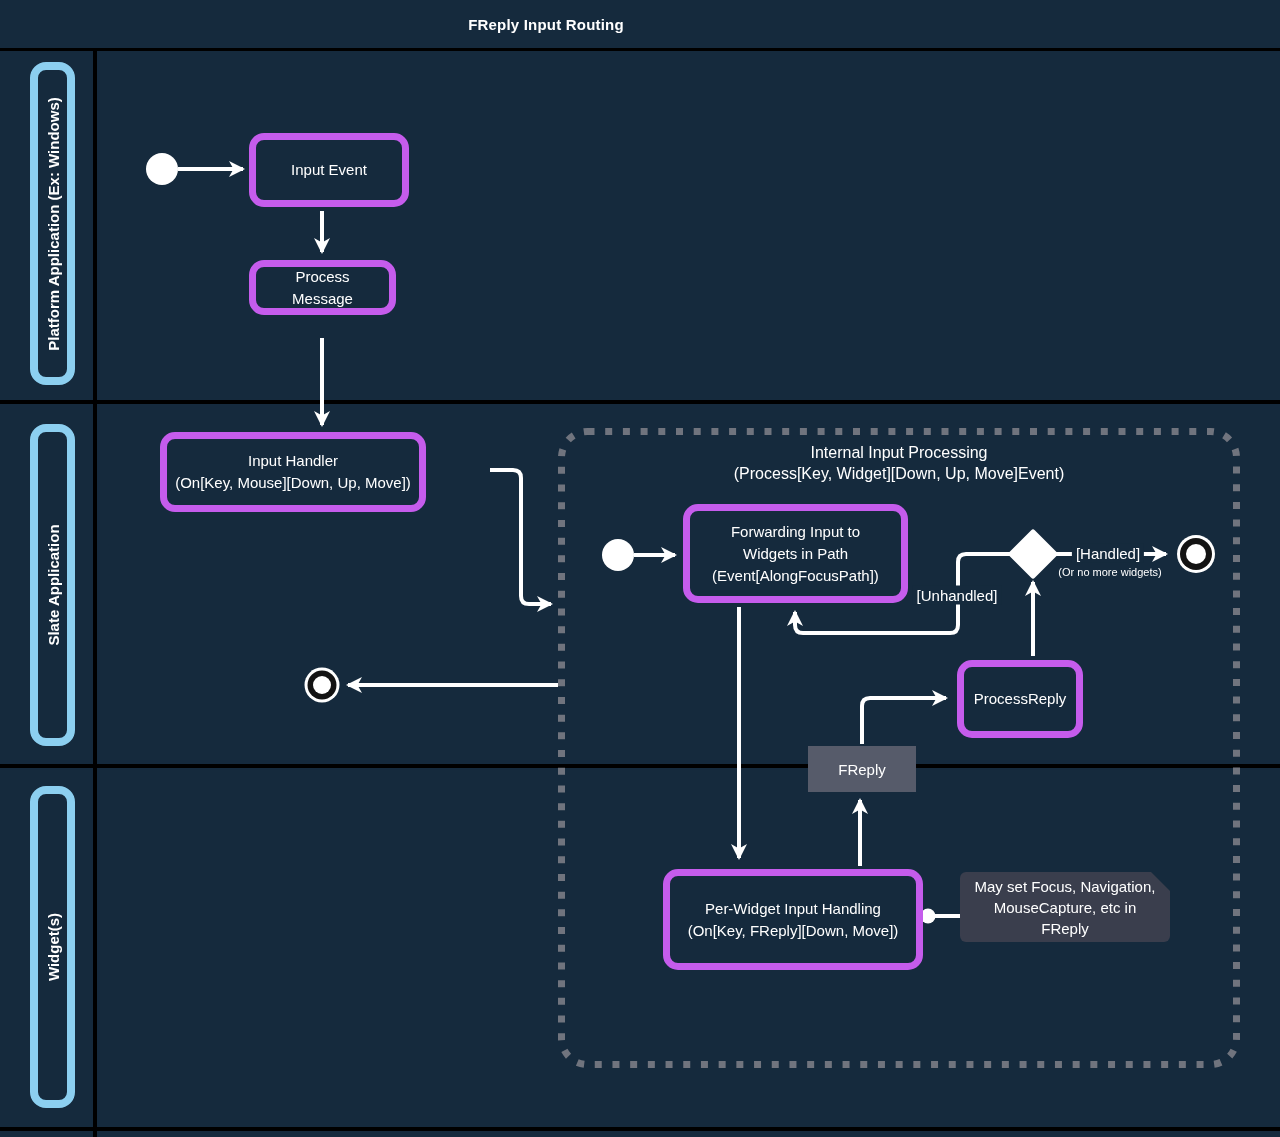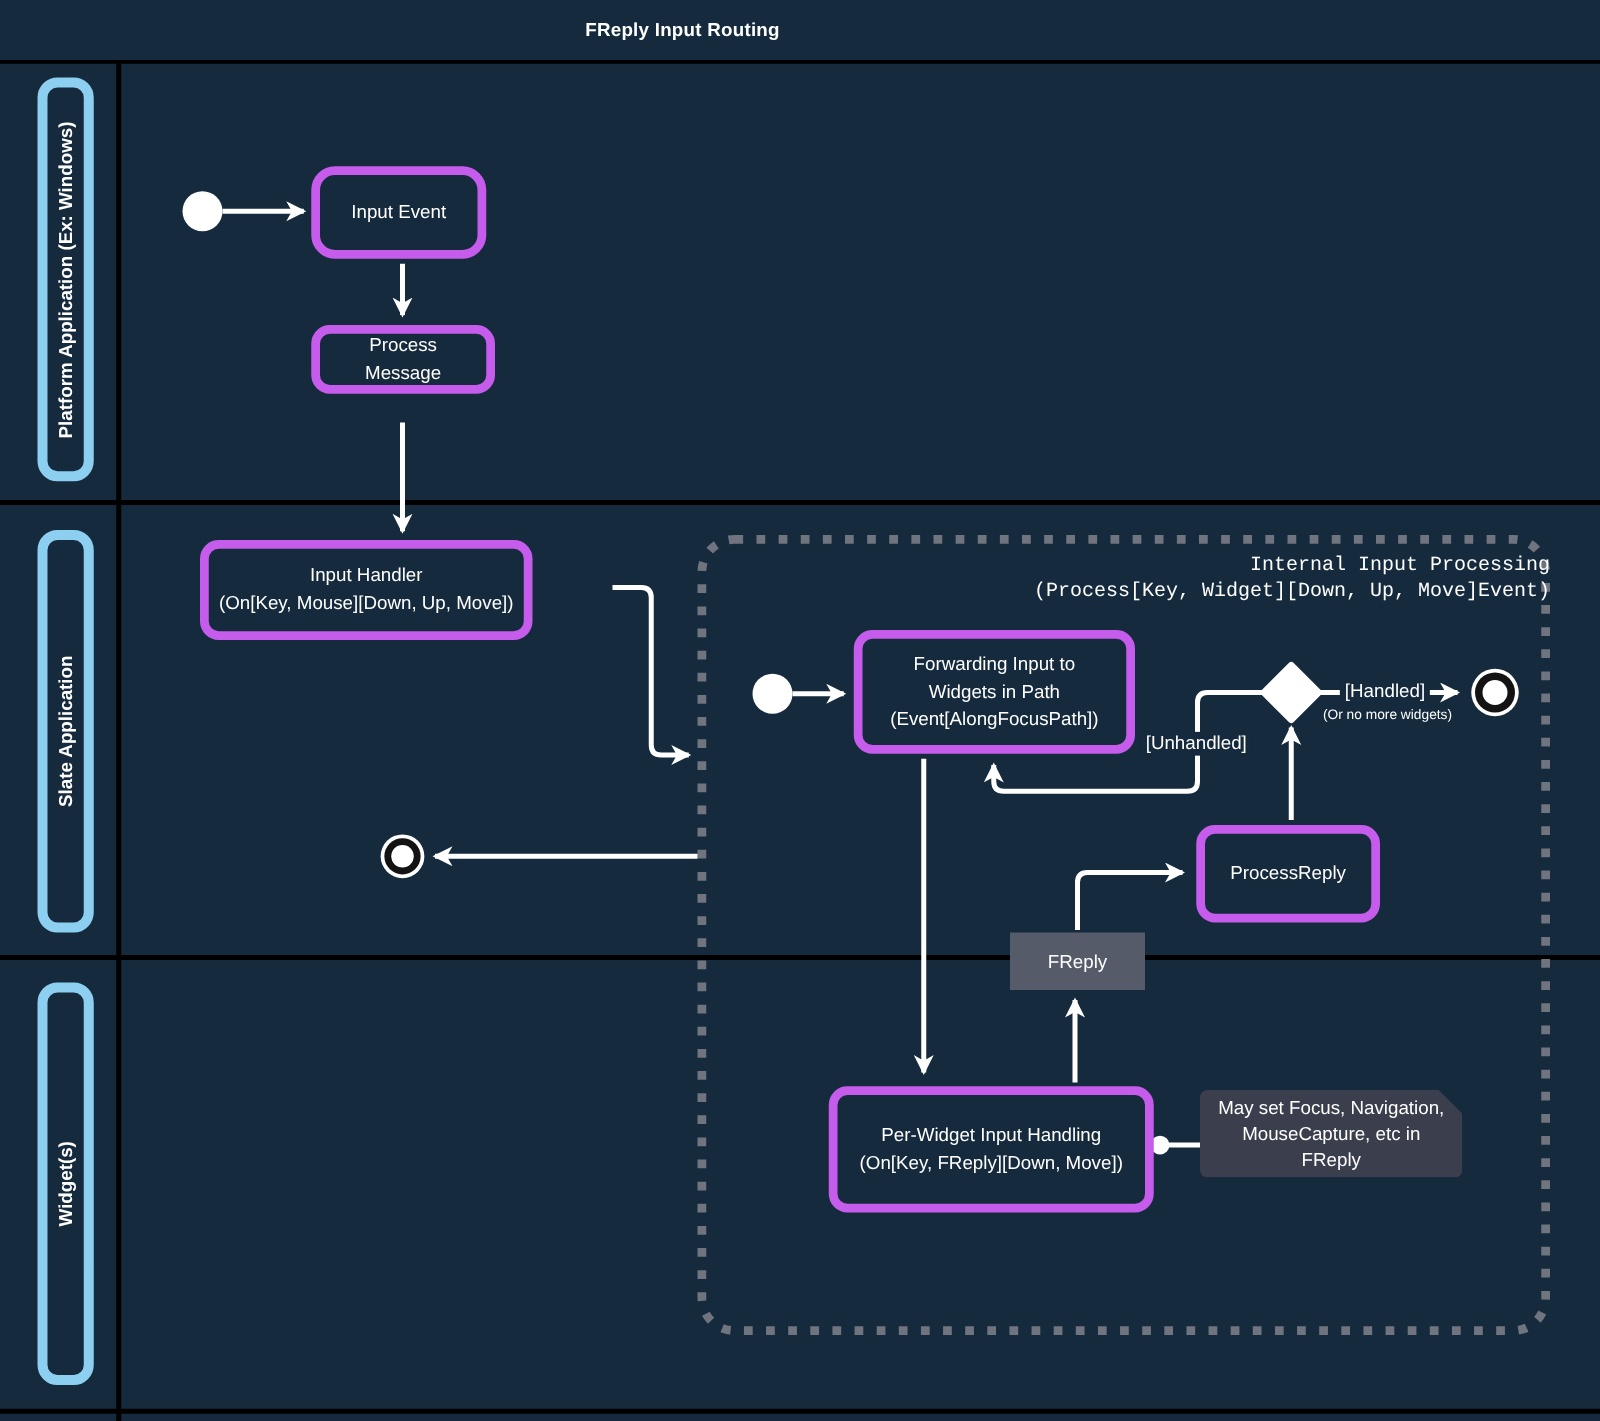--- a/index.html
+++ b/index.html
@@ -36,21 +36,21 @@
     display:flex;flex-direction:column;align-items:center;justify-content:center;
     text-align:center;font-size:15px;line-height:22px;}
   .activity span{display:block;white-space:nowrap;}
   .plain-box{position:absolute;box-sizing:border-box;background:var(--freply_gray);
     display:flex;align-items:center;justify-content:center;font-size:15px;}
   .note-box{position:absolute;box-sizing:border-box;background:var(--note_gray);
     clip-path:polygon(0 0,calc(100% - 19px) 0,100% 19px,100% 100%,0 100%);
     border-radius:6px;
     display:flex;flex-direction:column;align-items:center;justify-content:center;
     text-align:center;font-size:15px;line-height:21px;}
-  .group-title{position:absolute;text-align:right;font-size:16px;line-height:21px;font-family:Liberation Mono, monospace;}
+  .group-title{position:absolute;text-align:center;font-size:16px;line-height:21px;}
   .group-title span{display:block;white-space:nowrap;}
   .edge-label{position:absolute;transform:translate(-50%,-50%);
     white-space:nowrap;font-size:15px;}
   .edge-label.bg{background:var(--background);padding:1px 4px;}
   .edge-label.small{font-size:11px;}
 </style>
 </head>
 <body>
 
 <div class="canvas">
@@ -114,41 +114,41 @@
   </div>
   <div class="lane-label" style="top:786px;height:322px;">
     <span class="vtext">Widget(s)</span>
   </div>
 
   <div class="group-title" style="left:558px;top:442px;width:682px;">
     <span>Internal Input Processing</span>
     <span>(Process[Key, Widget][Down, Up, Move]Event)</span>
   </div>
 
-  <div class="activity" style="left:249px;top:133px;width:140px;height:74px;border-radius:19px;">
+  <div class="activity" style="left:249px;top:133px;width:160px;height:74px;">
     <span>Input Event</span>
   </div>
 
   <div class="activity" style="left:249px;top:260px;width:147px;height:55px;">
     <span>Process</span>
     <span>Message</span>
   </div>
 
   <div class="activity" style="left:160px;top:432px;width:266px;height:80px;">
     <span>Input Handler</span>
     <span>(On[Key, Mouse][Down, Up, Move])</span>
   </div>
 
   <div class="activity" style="left:683px;top:504px;width:225px;height:99px;">
     <span>Forwarding Input to</span>
     <span>Widgets in Path</span>
     <span>(Event[AlongFocusPath])</span>
   </div>
 
-  <div class="activity" style="left:957px;top:660px;width:147px;height:78px;">
+  <div class="activity" style="left:957px;top:660px;width:126px;height:78px;">
     <span>ProcessReply</span>
   </div>
 
   <div class="plain-box" style="left:808px;top:746px;width:108px;height:46px;">
     <span>FReply</span>
   </div>
 
   <div class="activity" style="left:663px;top:869px;width:260px;height:101px;">
     <span>Per-Widget Input Handling</span>
     <span>(On[Key, FReply][Down, Move])</span>

